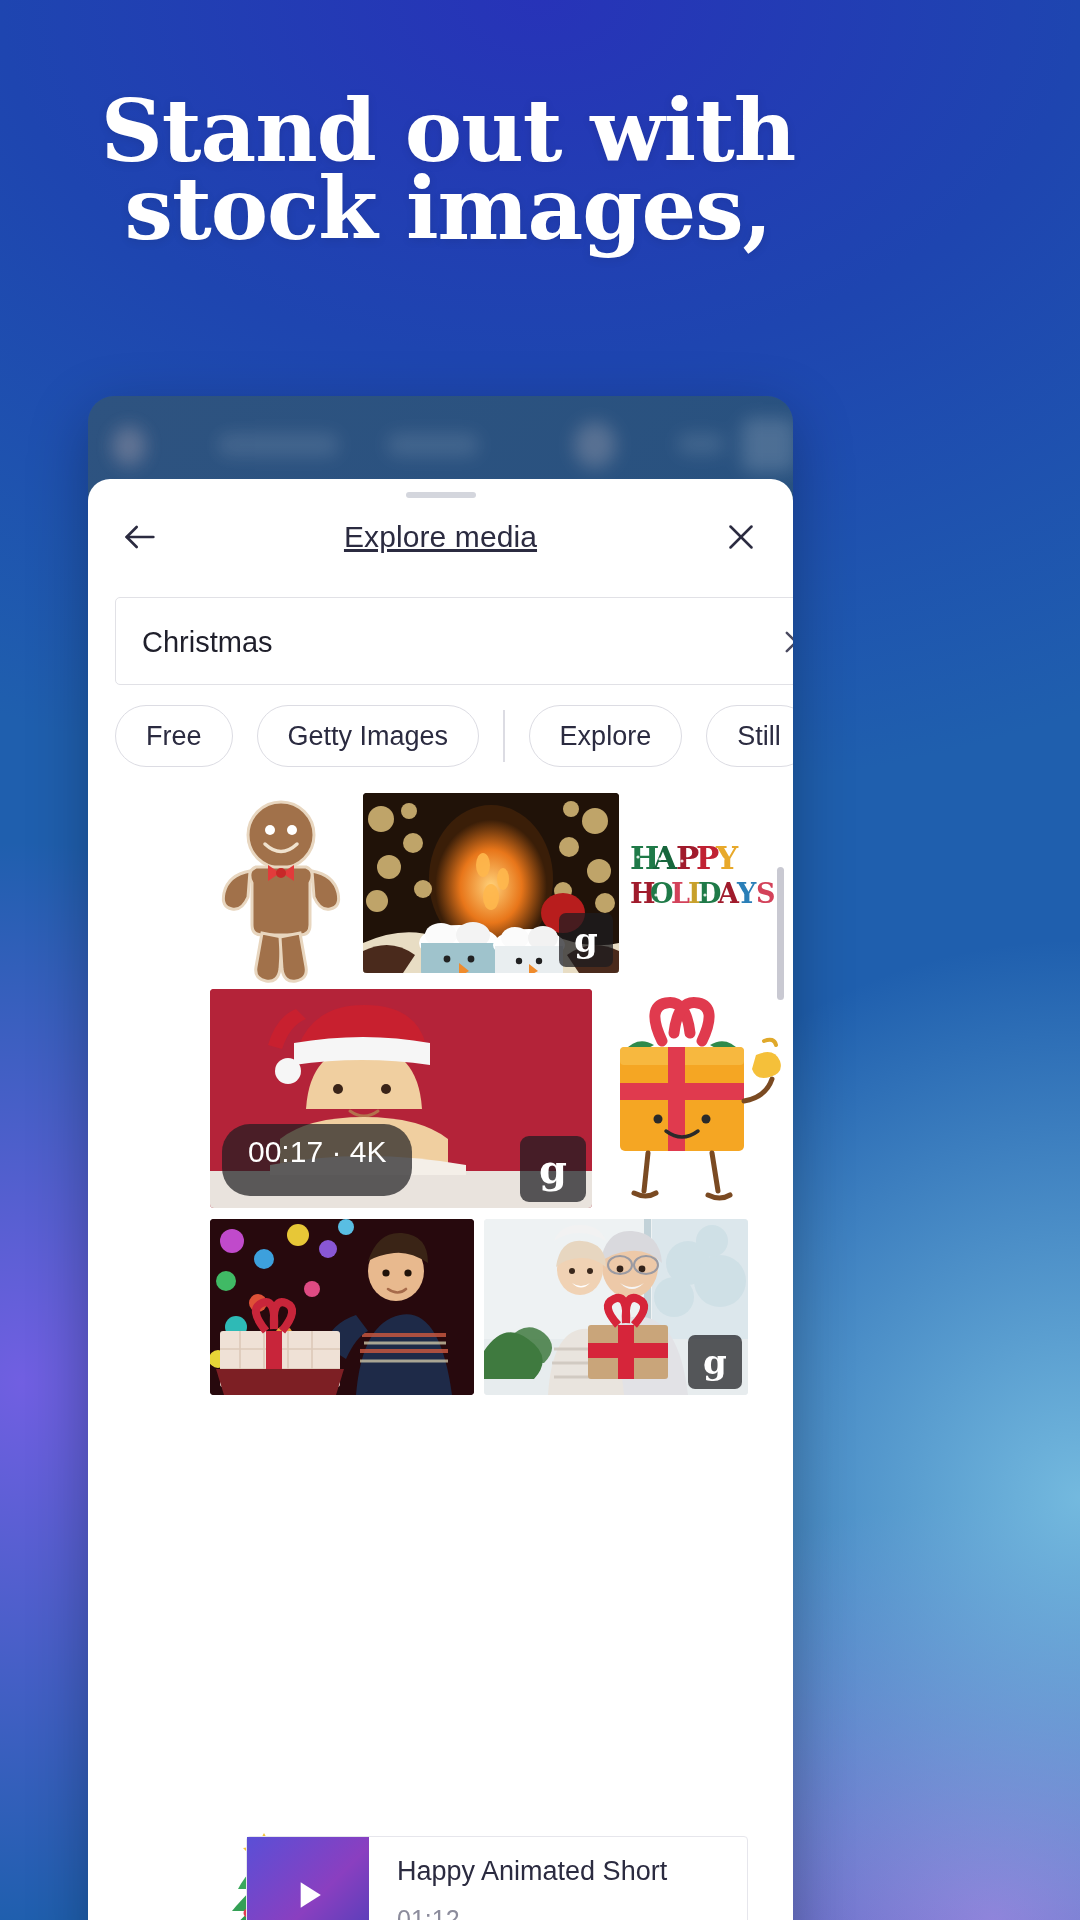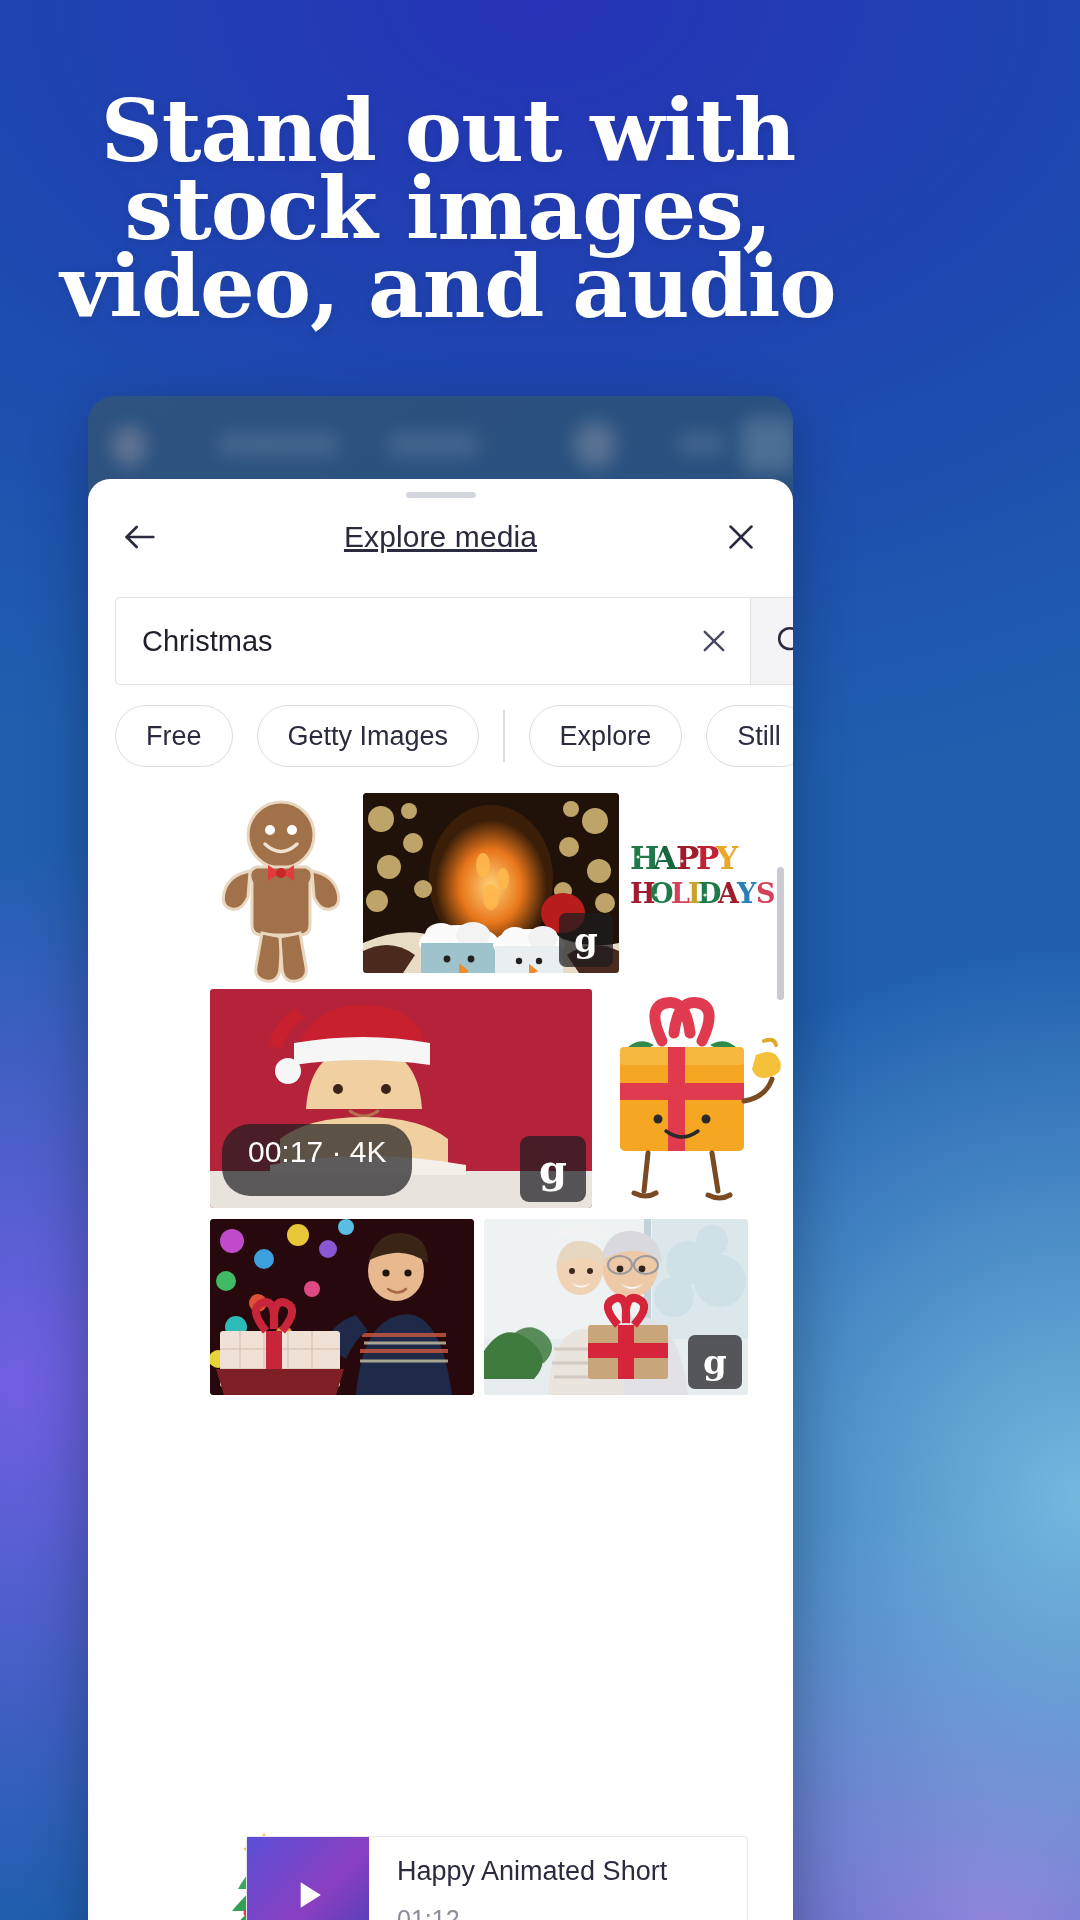--- a/index.html
+++ b/index.html
@@ -88,20 +88,21 @@
 
   
   #search-row {
     position: absolute; left: 27px; top: 118px;
     width: 718px; height: 88px;
     display: flex;
     border: 1.5px solid #e1e1e6;
     border-radius: 5px;
     overflow: hidden;
     background: #fff;
+    flex-direction: column;
   }
   #search-input-wrap {
     flex: 1; display: flex; align-items: center; padding: 0 0 0 26px;
   }
   #search-input {
     flex: 1; border: none; outline: none;
     font-family: "Liberation Sans", sans-serif;
     font-size: 29px; color: #1f1f2b; background: transparent;
   }
   #clear-search {
@@ -182,21 +183,20 @@
   .hh-word { font-family: "DejaVu Serif", serif; font-weight: bold; letter-spacing: 1px; }
 </style>
 </head>
 <body>
 
 <div id="stage">
 
   <div id="headline">
     <span class="ln">Stand out with</span>
     <span class="ln">stock images,</span>
-    <span class="ln">video, and audio</span>
   </div>
 
   <div id="device">
 
     <div id="device-chrome">
       <span class="blob b1"></span>
       <span class="blob b2"></span>
       <span class="blob b3"></span>
       <span class="blob b4"></span>
       <span class="blob b5"></span>

